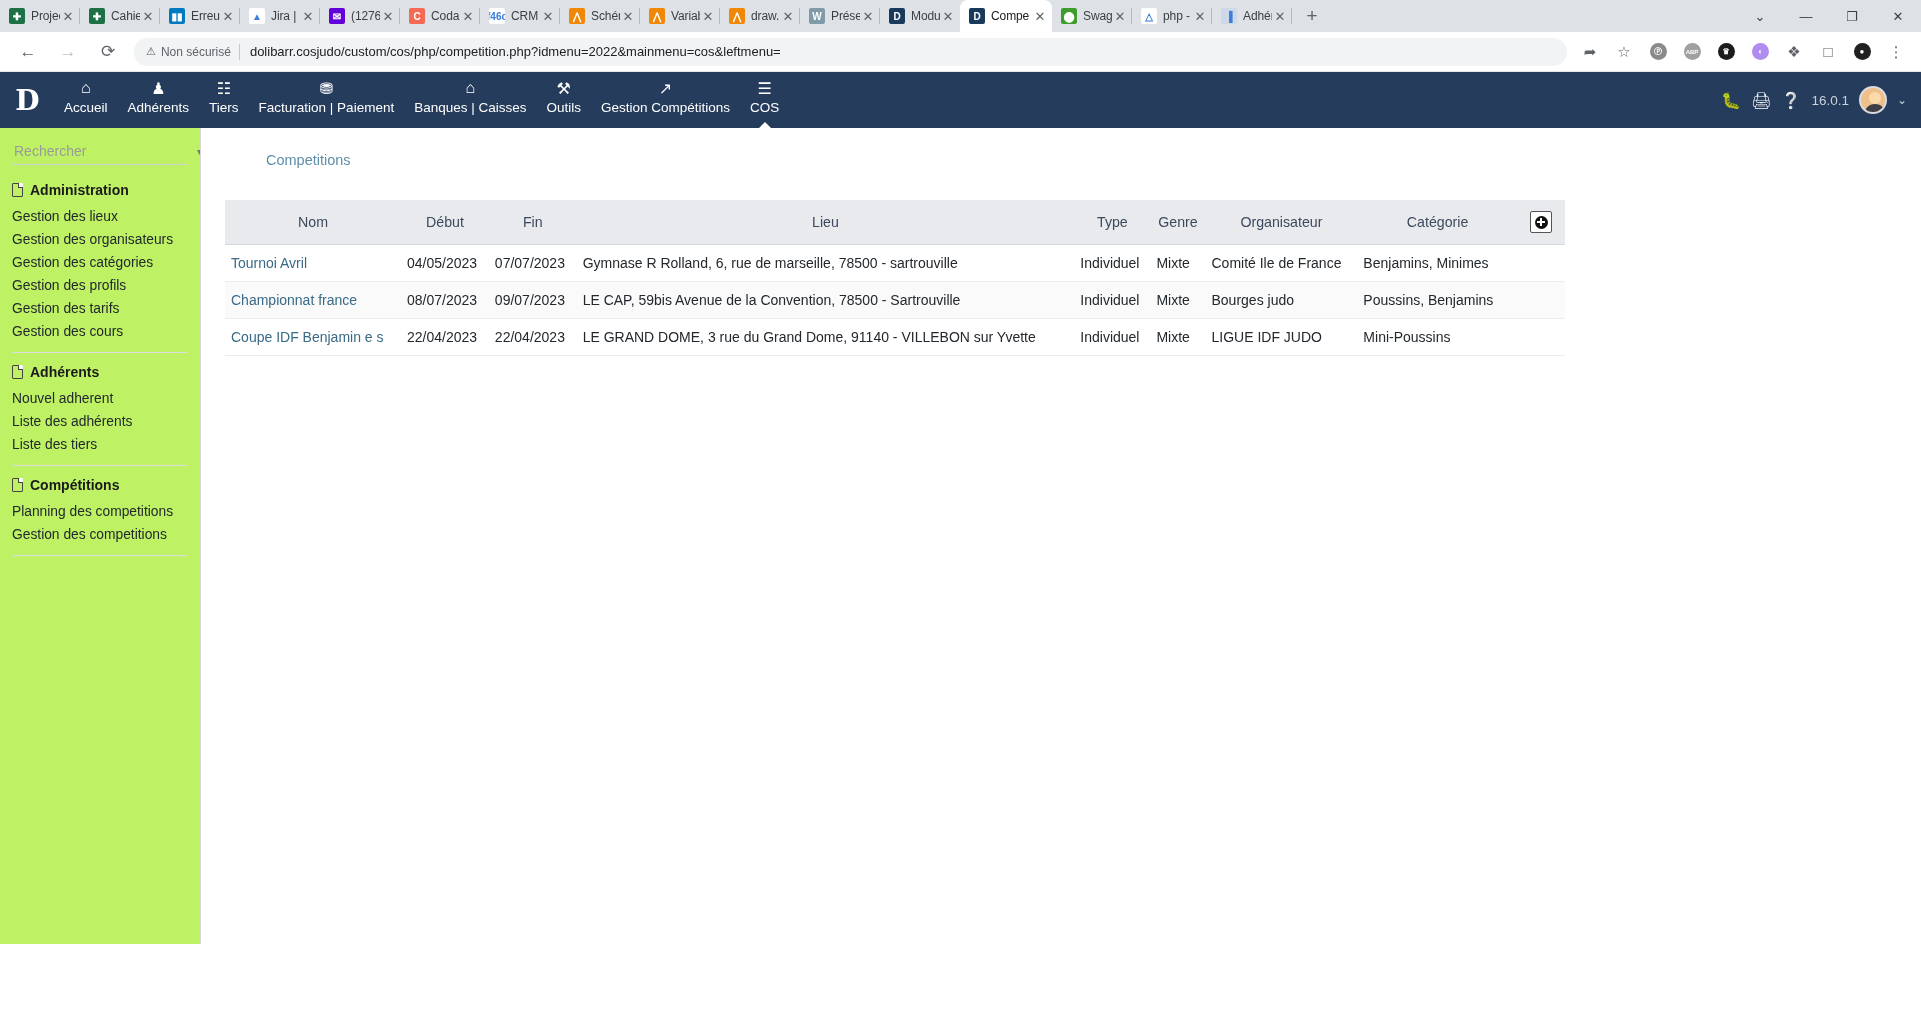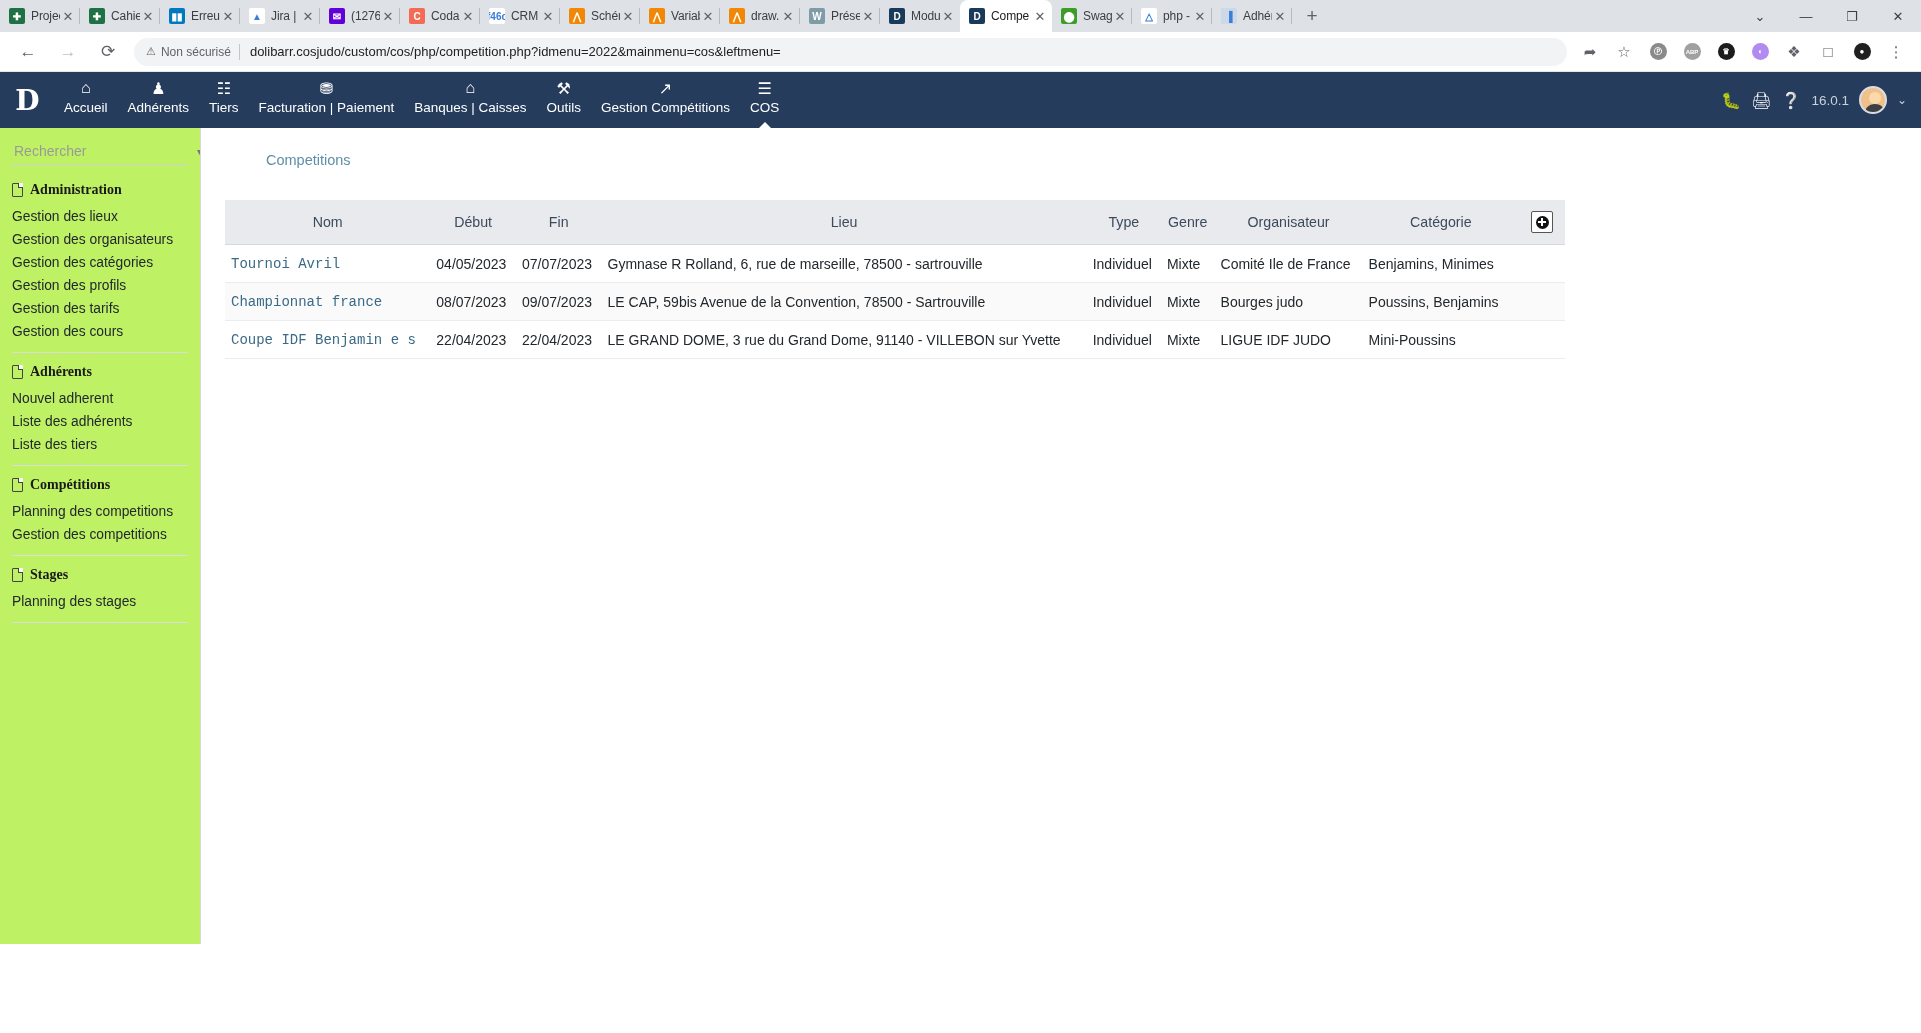--- a/index.html
+++ b/index.html
@@ -245,21 +245,20 @@
   #searchbox input::placeholder { color: #9a9a9a; }
   #searchbox .chev { color: #777; font-size: 10px; }
 
   .sb-group { padding: 0; }
   .sb-title {
     display: flex; align-items: center;
     font-weight: bold;
     font-size: 14px;
     color: #1a1a1a;
     padding: 7px 0 7px 12px;
-    font-family: Liberation Serif, serif;
   }
   .sb-title .pgicon {
     width: 11px; height: 14px;
     border: 1.4px solid #444;
     margin-right: 7px;
     position: relative;
     border-radius: 1px;
   }
   .sb-title .pgicon::after {
     content: "";
@@ -327,21 +326,20 @@
     color: #23282d;
     border-bottom: 1px solid #ececec;
     white-space: nowrap;
     font-size: 14px;
   }
   table.liste tbody tr.alt { background: #fafafa; }
   table.liste tbody tr:last-child td { border-bottom: 1px solid #ececec; }
   td.namecell a {
     color: #3a6a86;
     text-decoration: none;
-    font-family: Liberation Mono, monospace;
   }
   th.addcol { width: 44px; text-align: right; padding-right: 8px; }
   #addbtn {
     width: 22px; height: 22px;
     border: 1px solid #555;
     background: #fff;
     border-radius: 2px;
     display: inline-flex;
     align-items: center; justify-content: center;
     color: #111;
@@ -601,28 +599,20 @@
             <a class="sb-link" href="#">Liste des tiers</a>
             <div class="sb-div"></div>
           </div>
           <div class="sb-group">
             <div class="sb-title">
               <span class="pgicon"></span>
               <span>Compétitions</span>
             </div>
             <a class="sb-link" href="#">Planning des competitions</a>
             <a class="sb-link" href="#">Gestion des competitions</a>
-            <div class="sb-div"></div>
-          </div>
-          <div class="sb-group">
-            <div class="sb-title">
-              <span class="pgicon"></span>
-              <span>Stages</span>
-            </div>
-            <a class="sb-link" href="#">Planning des stages</a>
             <div class="sb-div"></div>
           </div>
         </div>
     </div>
 
     <div id="main">
       <div id="breadcrumb">Competitions</div>
 
       <div id="table-wrap">
         <table class="liste">

